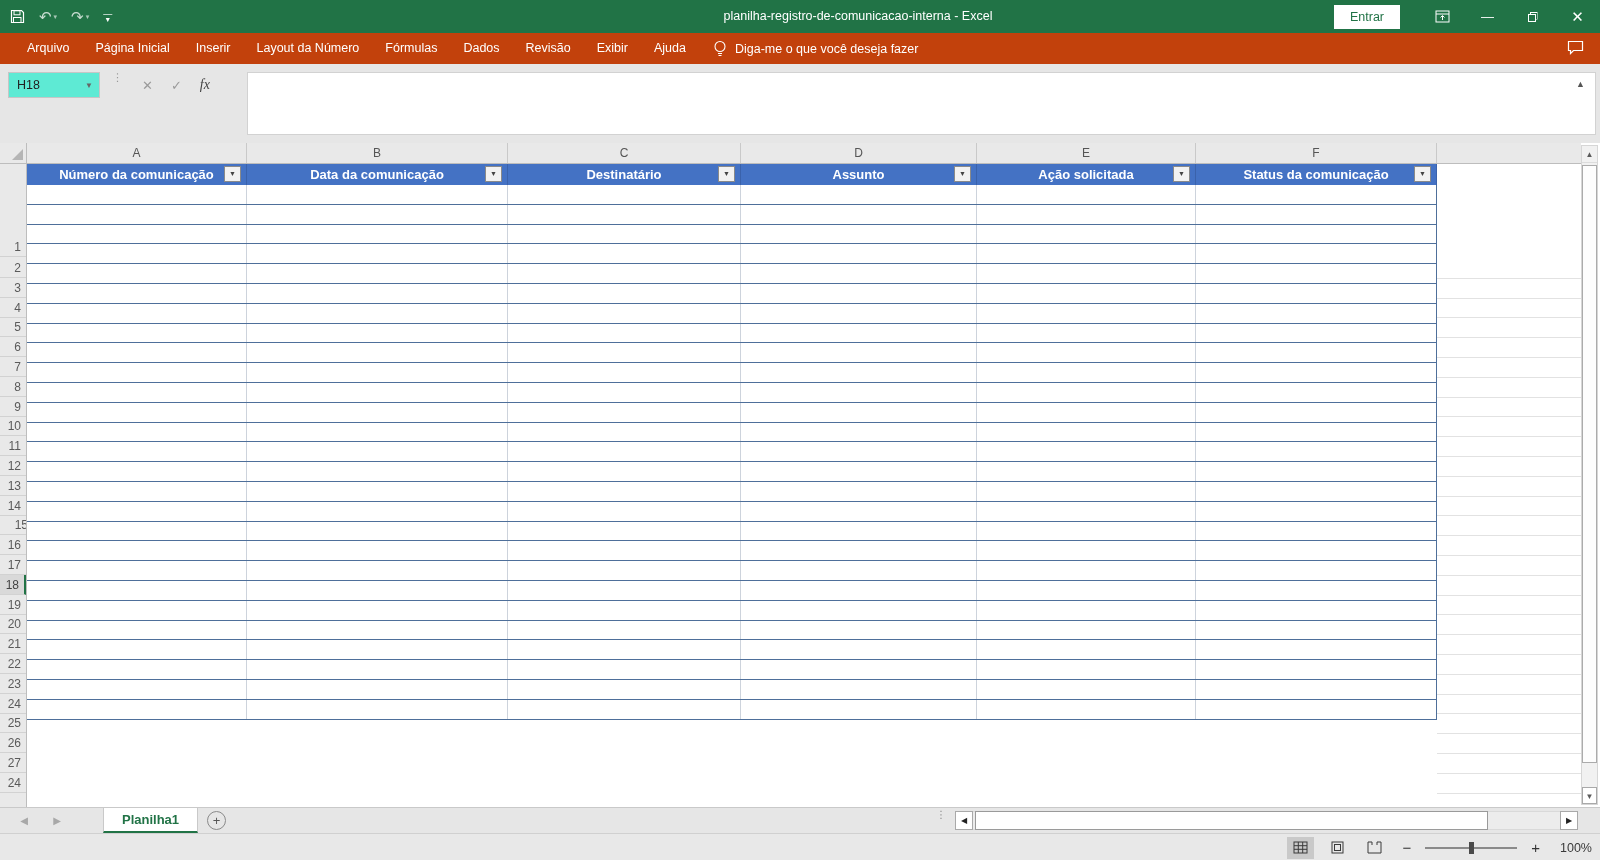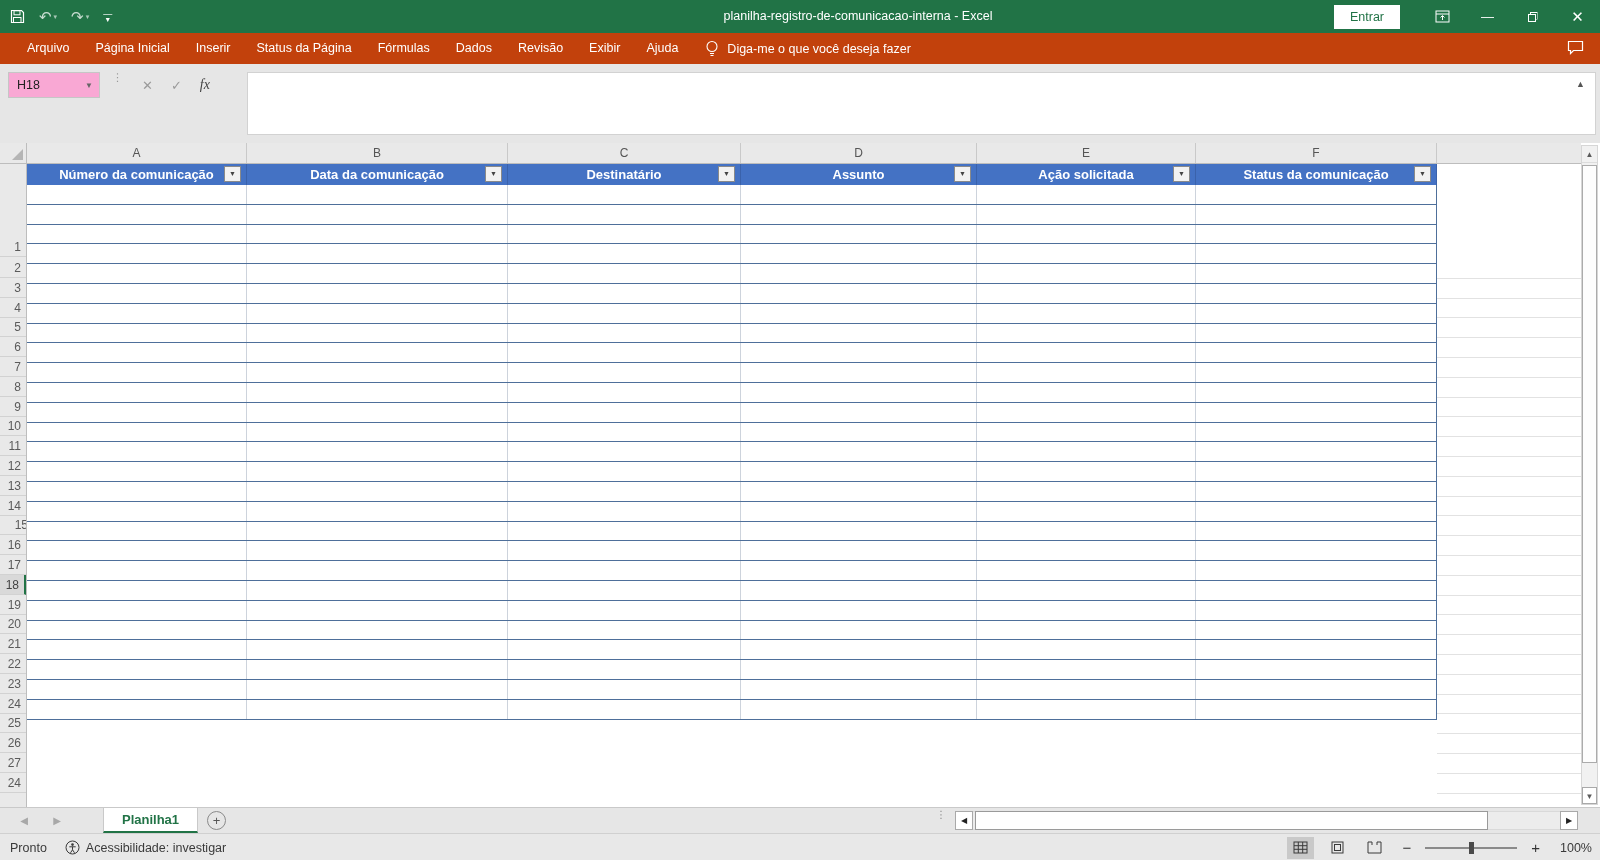--- a/index.html
+++ b/index.html
@@ -27,21 +27,21 @@
 
   
   .menubar { position:relative; height:31px; background:#c2410c; display:flex; align-items:center;
              padding-left:14px; color:#fff; }
   .mtab { font-size:12.5px; padding:0 13px; height:31px; line-height:31px; white-space:nowrap; }
   .tellme { display:flex; align-items:center; gap:8px; margin-left:14px; font-size:12.5px; }
   .comment-icon { position:absolute; right:16px; top:7px; }
 
   
   .formula-area { position:relative; height:79px; background:#e6e6e6; }
-  .namebox { position:absolute; left:8px; top:8px; width:92px; height:26px; background:#f9a8d4;
+  .namebox { position:absolute; left:8px; top:8px; width:92px; height:26px; background:#5eead4;
              border:1px solid #c6c6c6; font-size:12.5px; color:#222; display:flex; align-items:center; }
   .namebox .nb-text { padding-left:8px; flex:1; }
   .namebox .nb-drop { width:20px; text-align:center; color:#666; font-size:8px; }
   .nb-dots { position:absolute; left:112px; top:10px; color:#9a9a9a; font-size:11px; letter-spacing:0;
              line-height:7px; text-align:center; width:10px; }
   .fbtns { position:absolute; left:132px; top:8px; height:26px; display:flex; align-items:center; gap:18px;
            padding-left:10px; }
   .fbtn { color:#9a9a9a; font-size:13px; }
   .fx { color:#444; font-family:"Liberation Serif", serif; font-style:italic; font-size:14px; }
   .fml-input { position:absolute; left:247px; top:8px; width:1349px; height:63px; background:#fff;
@@ -169,21 +169,21 @@
       </span>
       <span class="winbtn" style="font-size:15px;">✕</span>
     </div>
   </div>
 
   <div class="menubar">
     <div style="display:flex;">
         <div class="mtab">Arquivo</div>
         <div class="mtab">Página Inicial</div>
         <div class="mtab">Inserir</div>
-        <div class="mtab">Status da Página</div>
+        <div class="mtab">Layout da Número</div>
         <div class="mtab">Fórmulas</div>
         <div class="mtab">Dados</div>
         <div class="mtab">Revisão</div>
         <div class="mtab">Exibir</div>
         <div class="mtab">Ajuda</div>
       </div>
     <div class="tellme">
       <span>
         <svg width="14" height="18" viewBox="0 0 14 18">
             <circle cx="7" cy="6.5" r="5" fill="none" stroke="#fff" stroke-width="1.1"></circle>
@@ -521,33 +521,20 @@
     <div class="sheet-tab">Planilha1</div>
     <div class="add-sheet">+</div>
     <div class="tab-dots">⋮</div>
     <div class="hscroll-track"></div>
     <div class="hs-thumb"></div>
     <div class="hs-btn hs-left">◀</div>
     <div class="hs-btn hs-right">▶</div>
   </div>
 
   <div class="statusbar">
-    <div class="sb-left">
-      <span>Pronto</span>
-      <span class="sb-acc">
-        <span>
-          <svg width="15" height="15" viewBox="0 0 15 15">
-              <circle cx="7.5" cy="7.5" r="6.5" fill="none" stroke="#3a3a3a"></circle>
-              <circle cx="7.5" cy="4.6" r="1.3" fill="#3a3a3a"></circle>
-              <path d="M4.3 6.8 h6.4 M7.5 6.8 v3 M7.5 9.8 l-2 3 M7.5 9.8 l2 3" stroke="#3a3a3a" fill="none"></path>
-            </svg>
-        </span>
-        <span>Acessibilidade: investigar</span>
-      </span>
-    </div>
     <div class="sb-right">
       <span class="viewbtn active">
         <svg width="15" height="13" viewBox="0 0 15 13">
             <rect x="1" y="1" width="13" height="11" fill="none" stroke="#3a3a3a"></rect>
             <path d="M1 4.7 h13 M1 8.3 h13 M5.3 1 v11 M9.7 1 v11" stroke="#3a3a3a"></path>
           </svg>
       </span>
       <span class="viewbtn">
         <svg width="15" height="13" viewBox="0 0 15 13">
             <rect x="2" y="1" width="11" height="11" fill="none" stroke="#3a3a3a"></rect>

